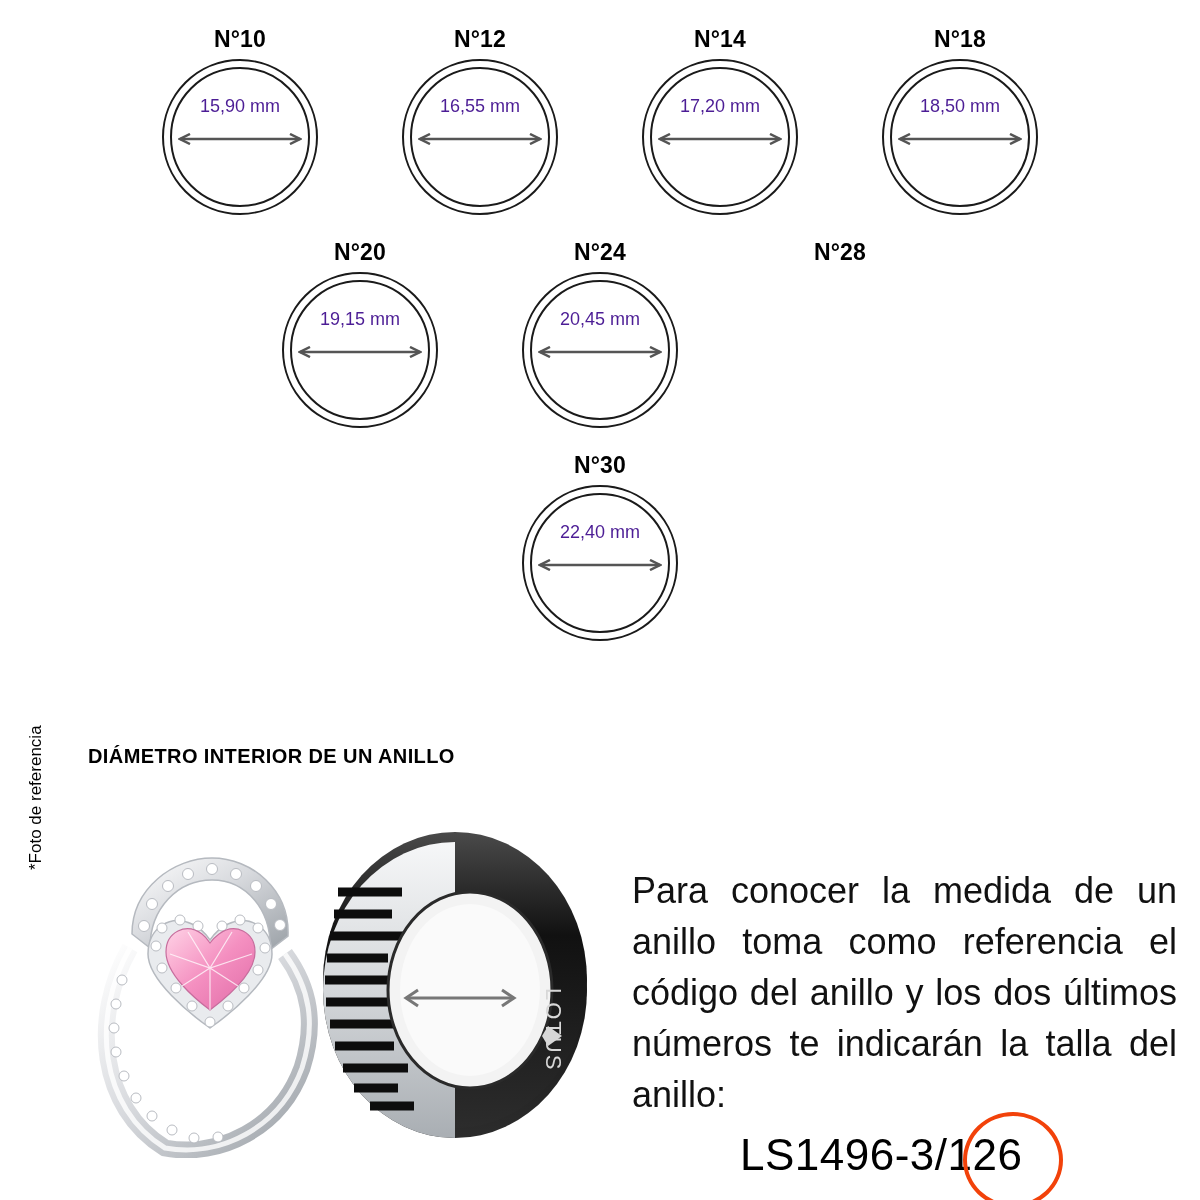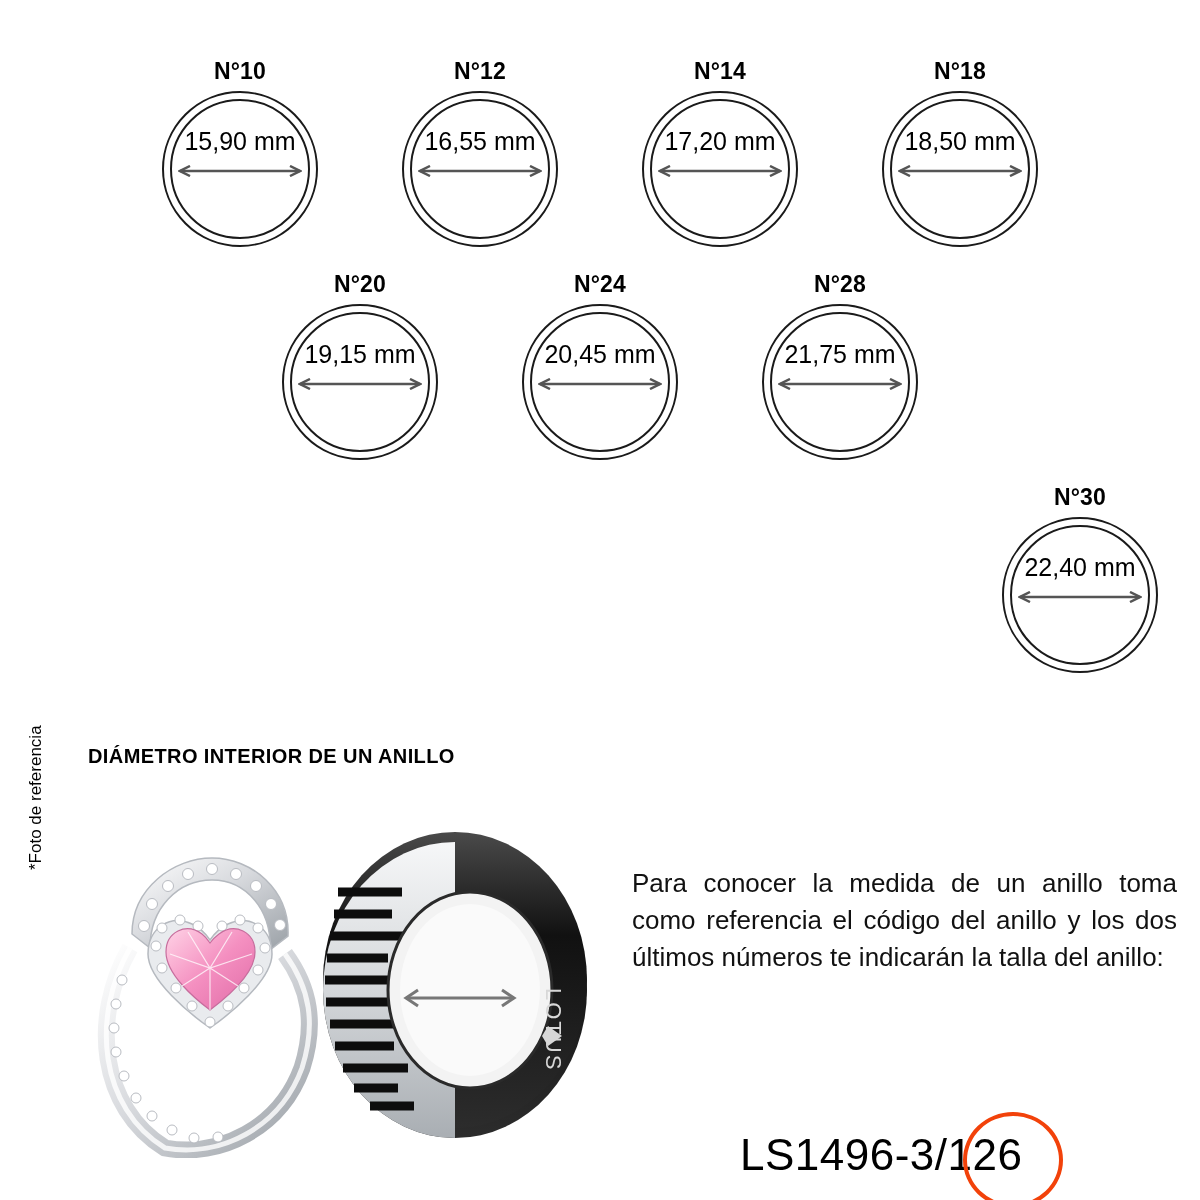--- a/index.html
+++ b/index.html
@@ -60,38 +60,38 @@
     border: 2px solid #1a1a1a;
     border-radius: 50%;
     box-sizing: border-box;
   }
   .mm-text {
     position: absolute;
     left: 0;
     right: 0;
     top: 38px;
     text-align: center;
-    font-size: 25px;
+    font-size: 18px;
     line-height: 1;
-    color: #000000;
+    color: #4c1d95;
     white-space: nowrap;
   }
   .arrow {
     position: absolute;
     left: 16px;
     right: 16px;
     top: 74px;
     height: 12px;
   }
   .arrow svg { display: block; width: 100%; height: 12px; }
 
   
-  .row-1 { margin-top: 60px; }
+  .row-1 { margin-top: 28px; }
   .row-2 { margin-top: 26px; }
-  .row-3 { margin-top: 26px; justify-content: flex-end; }
+  .row-3 { margin-top: 26px; }
 
   
   #diameter-heading {
     position: absolute;
     left: 88px;
     top: 745px;
     font-size: 20px;
     font-weight: bold;
     letter-spacing: .4px;
   }
@@ -132,21 +132,21 @@
     width: 290px;
     height: 320px;
   }
 
   
   #explanation {
     position: absolute;
     left: 632px;
     top: 65px;
     width: 545px;
-    font-size: 26px;
+    font-size: 36px;
     line-height: 1.42;
     text-align: justify;
     color: #111;
   }
 
   
   #code-line {
     position: absolute;
     left: 740px;
     top: 330px;
@@ -270,32 +270,20 @@
               <path d="M12 1 L2 6 L12 11" stroke="#555" stroke-width="2.5" fill="none"></path>
               <path d="M112 1 L122 6 L112 11" stroke="#555" stroke-width="2.5" fill="none"></path>
             </svg>
         </div>
       </div>
     </div>
 
 
     <div class="size-cell">
       <div class="size-label">N°28</div>
-      <div class="ring-wrap">
-        <div class="ring-outer"></div>
-        <div class="ring-inner"></div>
-        <div class="mm-text">21,75 mm</div>
-        <div class="arrow">
-          <svg viewBox="0 0 124 12" preserveAspectRatio="none">
-              <path d="M2 6 L122 6" stroke="#555" stroke-width="2.5" fill="none"></path>
-              <path d="M12 1 L2 6 L12 11" stroke="#555" stroke-width="2.5" fill="none"></path>
-              <path d="M112 1 L122 6 L112 11" stroke="#555" stroke-width="2.5" fill="none"></path>
-            </svg>
-        </div>
-      </div>
     </div>
 
   </div>
 
   <div class="size-row row-3">
     <div class="size-cell">
       <div class="size-label">N°30</div>
       <div class="ring-wrap">
         <div class="ring-outer"></div>
         <div class="ring-inner"></div>

